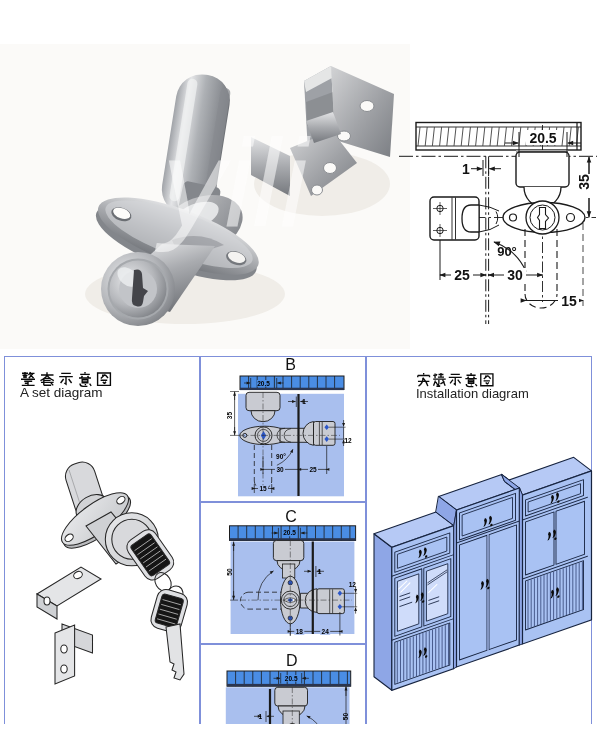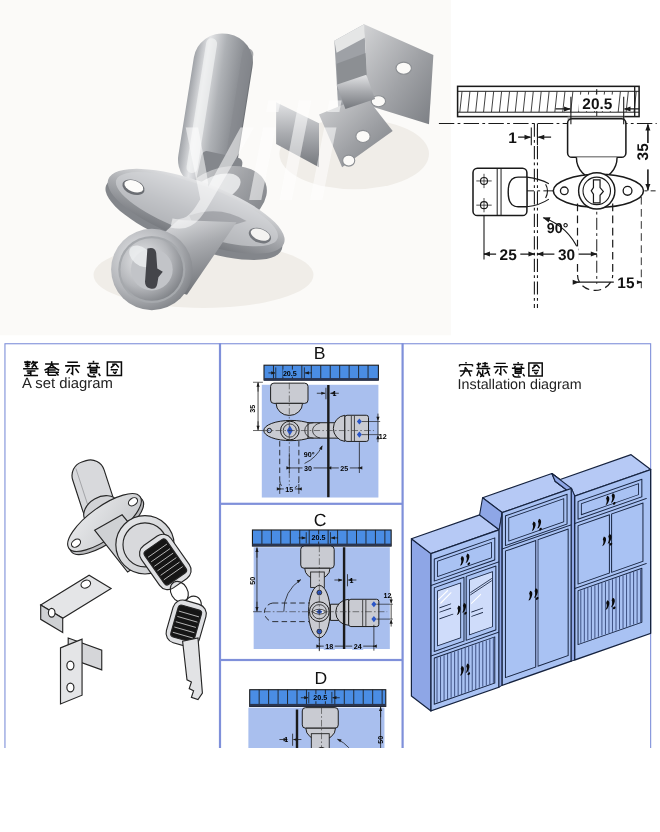--- a/index.html
+++ b/index.html
@@ -1,17 +1,17 @@
 <!DOCTYPE html>
 <html><head>
 <meta charset="utf-8">
 <style>
 html,body{margin:0;padding:0;background:#ffffff;}
 body{width:600px;height:756px;font-family:"Liberation Sans",sans-serif;}
-#page{position:relative;width:600px;height:680px;overflow:hidden;background:#fff;}
+#page{position:relative;width:600px;height:680px;overflow:hidden;background:#fff;margin-top:44px;}
 .abs{position:absolute;}
 svg text{font-family:"Liberation Sans",sans-serif;}
 </style>
 </head>
 <body>
 <div id="page">
 
 <svg class="abs" style="left:0;top:0" width="410" height="305" viewBox="0 0 410 305">
 <defs>
 <linearGradient id="met1" x1="0" y1="0" x2="1" y2="0">

